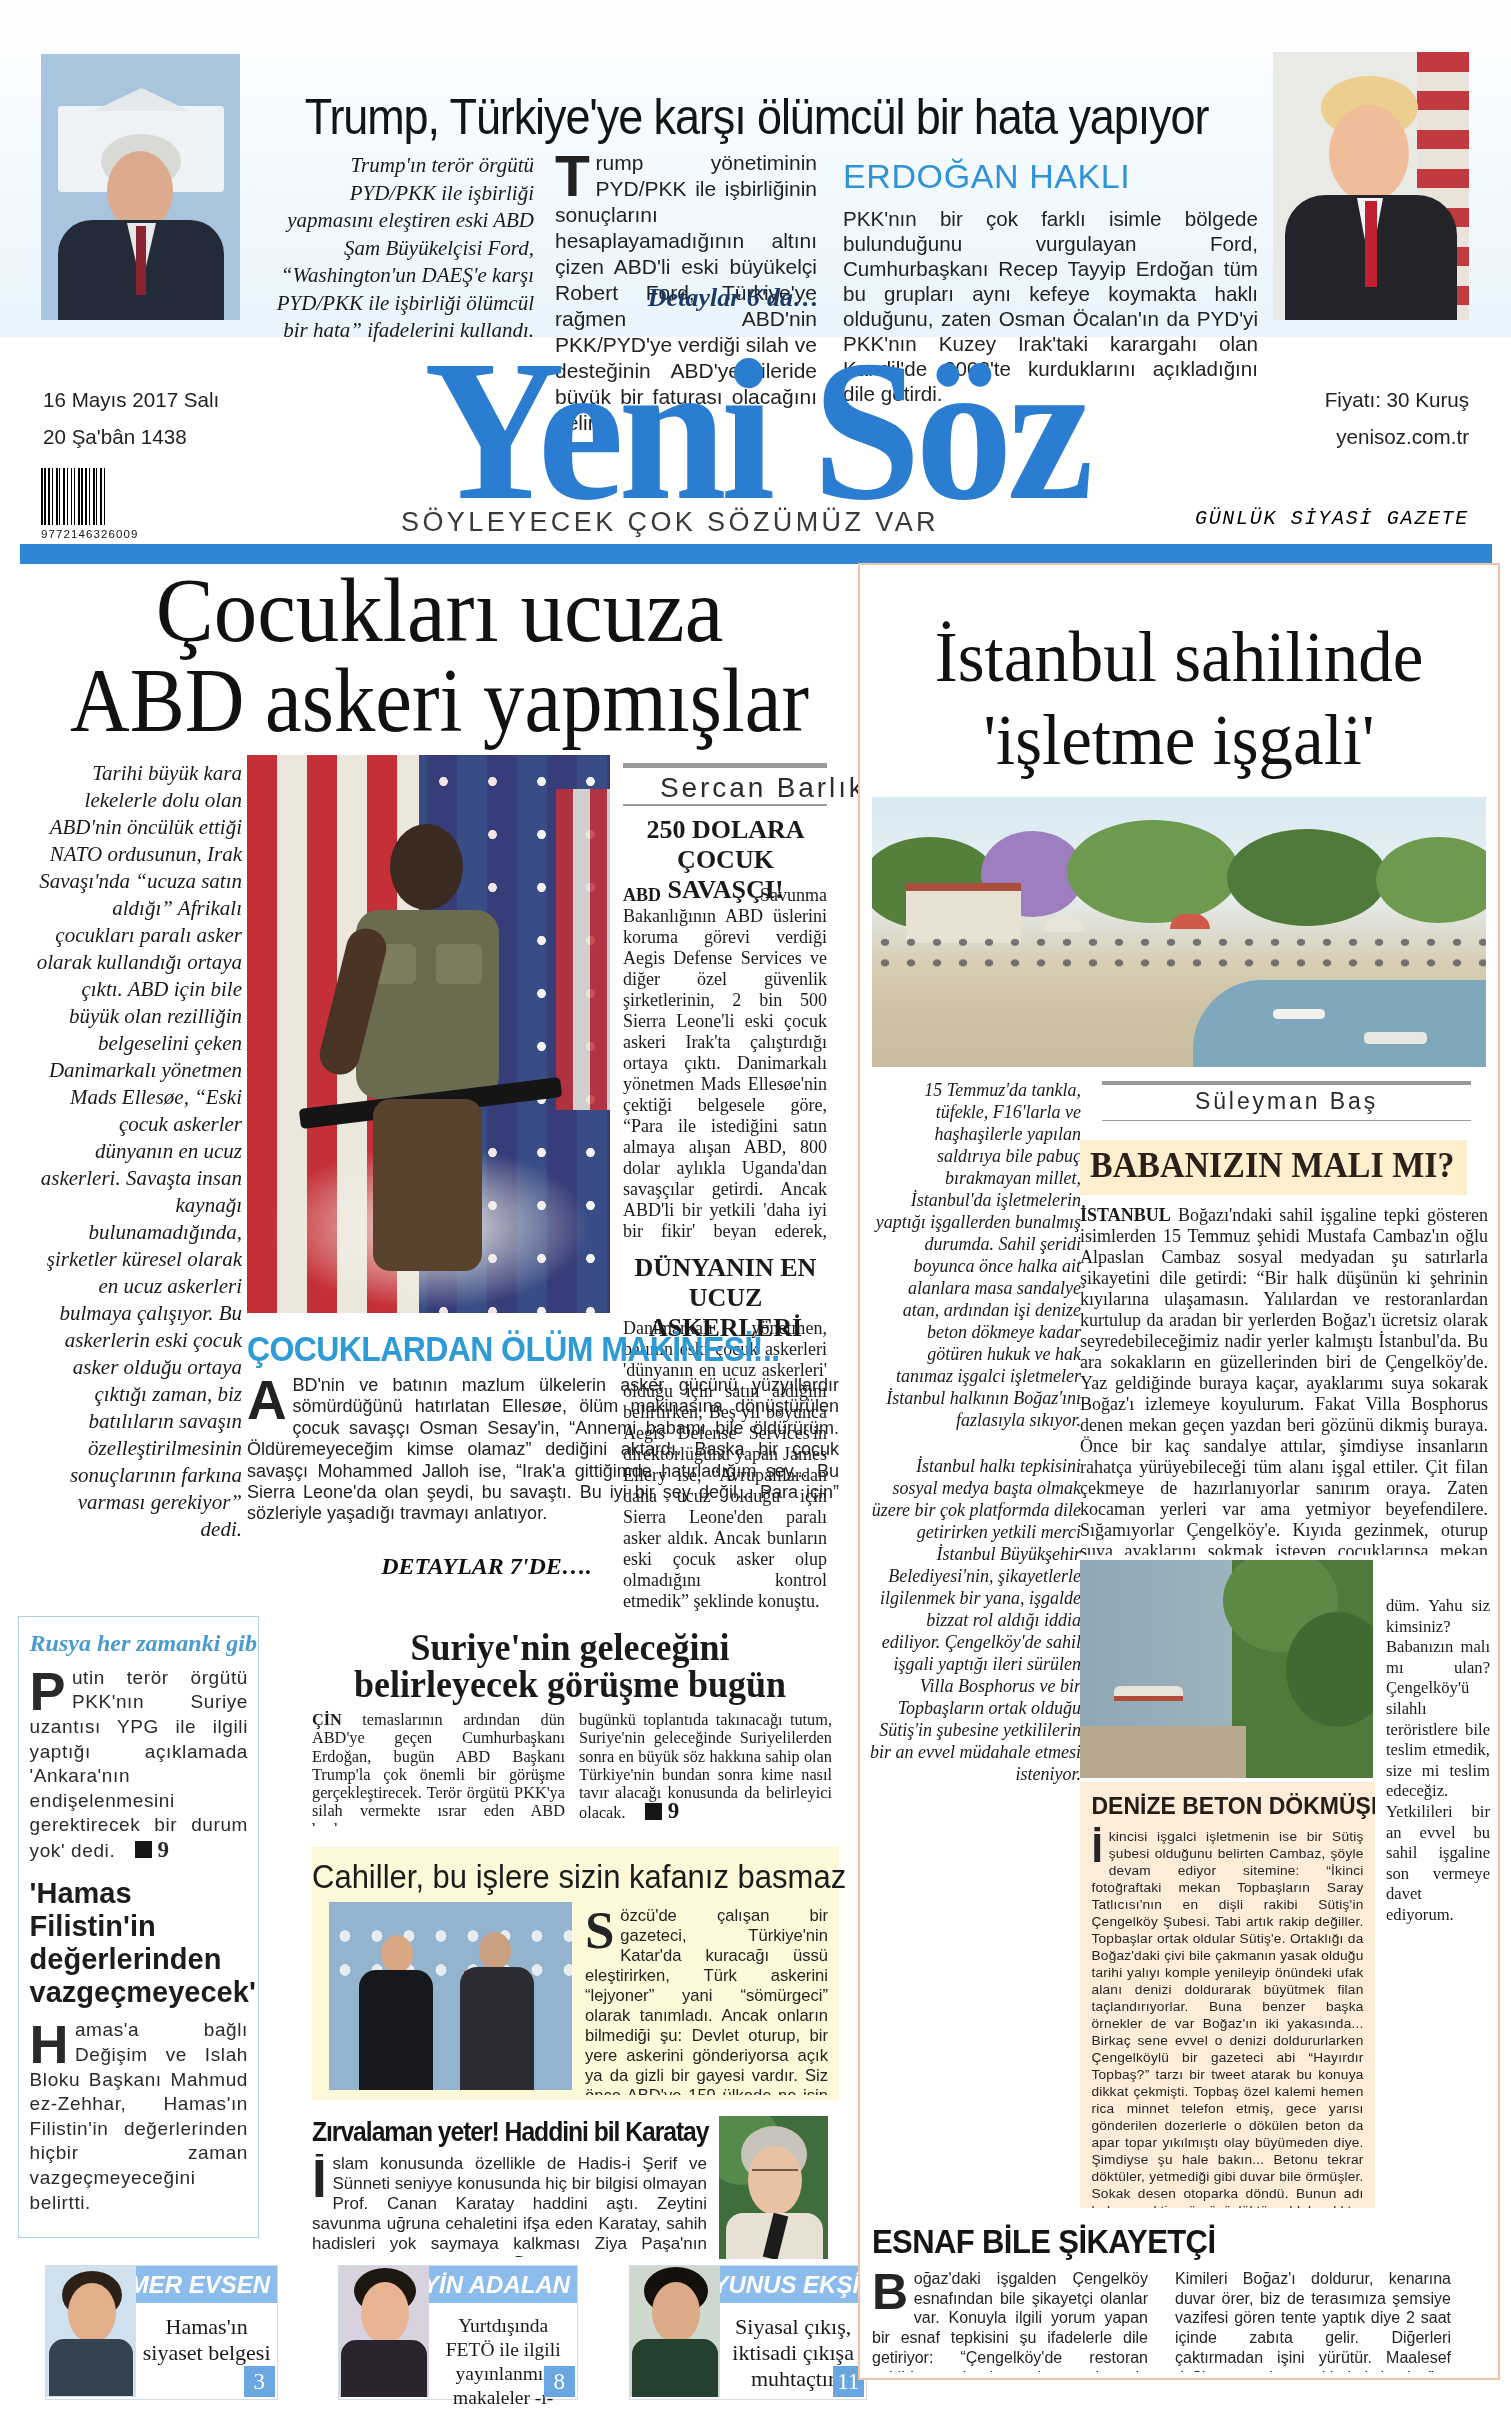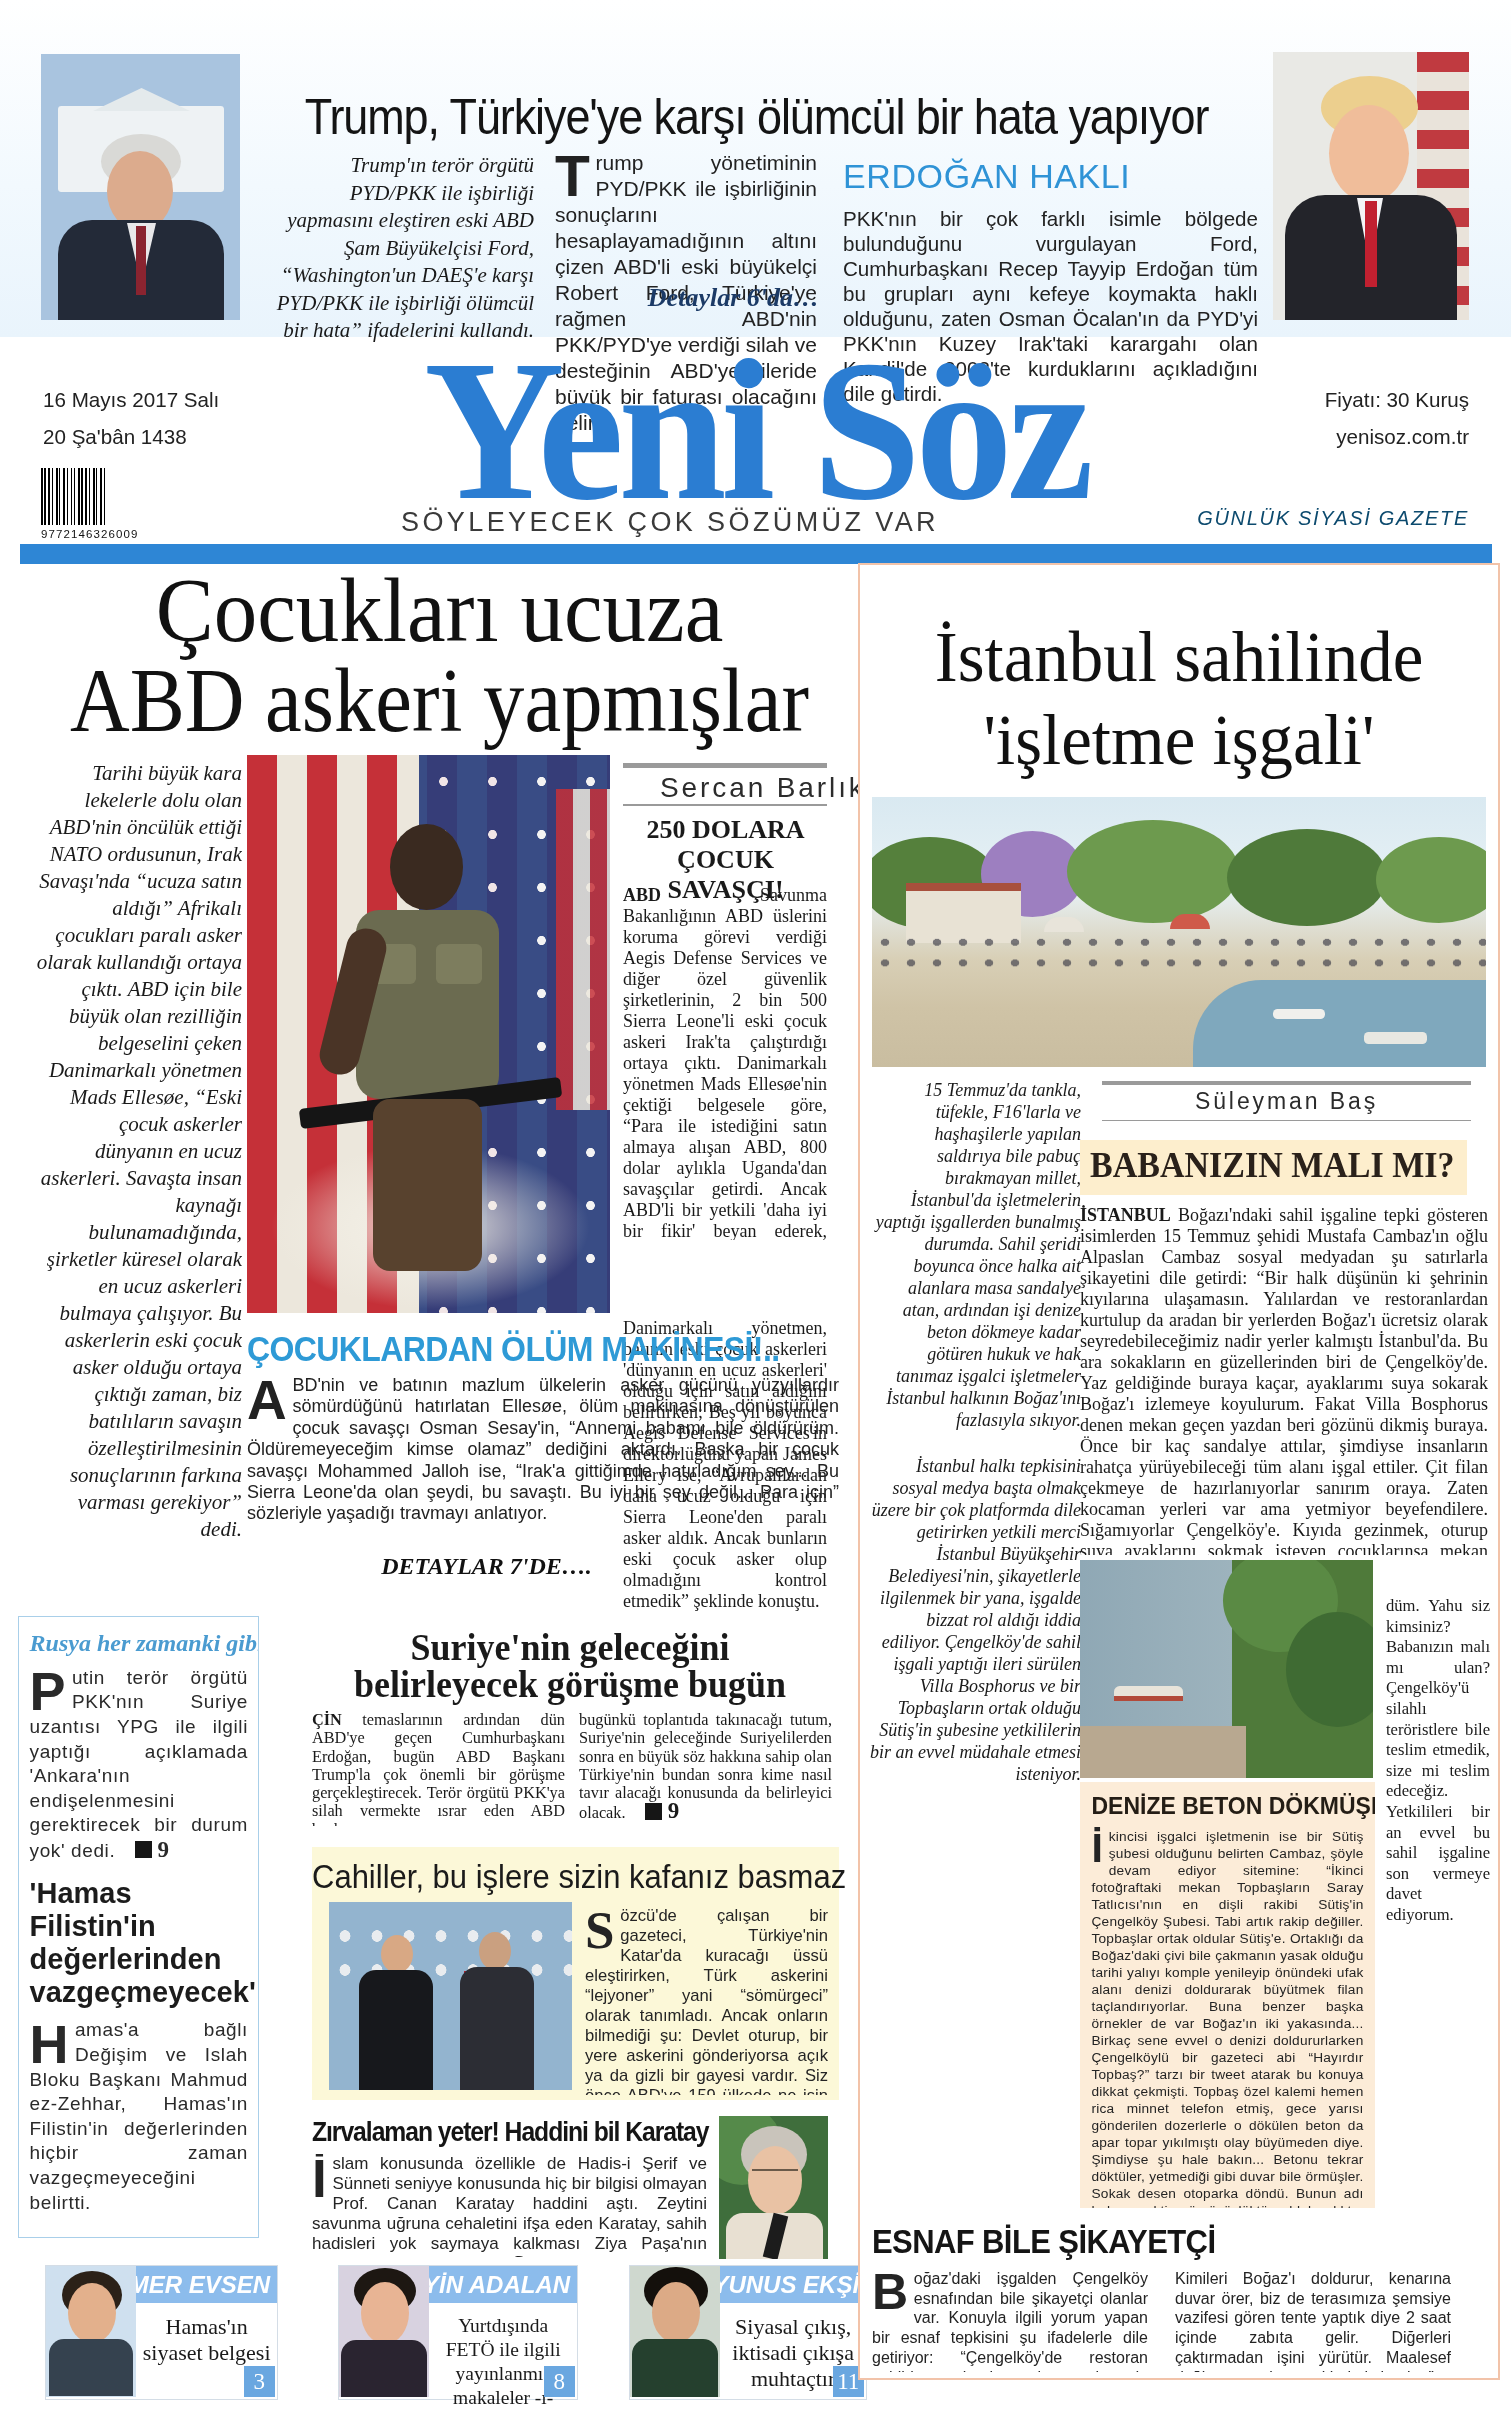--- a/index.html
+++ b/index.html
@@ -77,21 +77,21 @@
 
   <div class="abs" style="left:41px;top:468px;width:66px;height:57px;background:repeating-linear-gradient(90deg,#000 0 1.7px,#fff 1.7px 3.4px,#000 3.4px 4.6px,#fff 4.6px 7.4px);"></div>
   <div class="abs sans" style="left:41px;top:528px;font-size:11.5px;letter-spacing:1.1px;color:#111;">9772146326009</div>
 
   <div class="abs ctr serif b nowrap" style="left:355px;top:318px;width:802px;font-size:195px;line-height:218px;color:#2b7dd2;letter-spacing:-5.7px;transform:scaleY(1.03);transform-origin:center top;">Yeni Söz</div>
 
   <div class="abs rt sans" style="left:1260px;top:388px;width:209px;font-size:20.6px;color:#222;">Fiyatı: 30 Kuruş</div>
   <div class="abs rt sans" style="left:1260px;top:425px;width:209px;font-size:20.6px;color:#222;">yenisoz.com.tr</div>
 
   <div class="abs sans nowrap" style="left:401px;top:507px;font-size:27px;letter-spacing:3.4px;color:#3a3a3a;">SÖYLEYECEK ÇOK SÖZÜMÜZ VAR</div>
-  <div class="abs rt sans ital nowrap" style="left:1180px;top:507px;width:289px;font-size:20px;letter-spacing:1.7px;color:#0c4a6e;">GÜNLÜK SİYASİ GAZETE</div>
+  <div class="abs rt sans ital nowrap" style="left:1180px;top:507px;width:289px;font-size:20px;letter-spacing:1.7px;color:#000000;font-family:Liberation Mono, monospace;">GÜNLÜK SİYASİ GAZETE</div>
 
   <div class="abs" style="left:20px;top:544px;width:1472px;height:19.5px;background:#2e86d5;"></div>
 
   <div class="abs ctr serif nowrap" style="left:40px;top:564px;width:799px;font-size:87px;line-height:90px;color:#111;transform:scaleY(1.04);transform-origin:center top;">Çocukları ucuza</div>
   <div class="abs ctr serif nowrap" style="left:40px;top:654px;width:799px;font-size:87px;line-height:90px;color:#111;transform:scale(0.95,1.04);transform-origin:center top;">ABD askeri yapmışlar</div>
 
   <div class="abs rt serif ital" style="left:36px;top:760px;width:206px;height:842px;font-size:21px;line-height:27px;overflow:hidden;">Tarihi büyük kara lekelerle dolu olan ABD'nin öncülük ettiği NATO ordusunun, Irak Savaşı'nda “ucuza satın aldığı” Afrikalı çocukları paralı asker olarak kullandığı ortaya çıktı. ABD için bile büyük olan rezilliğin belgeselini çeken Danimarkalı yönetmen Mads Ellesøe, “Eski çocuk askerler dünyanın en ucuz askerleri. Savaşta insan kaynağı bulunamadığında, şirketler küresel olarak en ucuz askerleri bulmaya çalışıyor. Bu askerlerin eski çocuk asker olduğu ortaya çıktığı zaman, biz batılıların savaşın özelleştirilmesinin sonuçlarının farkına varması gerekiyor” dedi.</div>
 
   <div class="abs ph" style="left:247px;top:755px;width:363px;height:558px;background:repeating-linear-gradient(90deg,#c53038 0 30px,#ece7dc 30px 60px);">
     <div class="rect" style="left:172px;top:0;width:191px;height:558px;background:#2a3f7e;opacity:.92;
@@ -114,20 +114,24 @@
 
   <div class="abs ctr serif b" style="left:620px;top:815px;width:211px;font-size:26px;line-height:30px;">
     <div>250 DOLARA</div>
     <div>ÇOCUK SAVAŞÇI!</div>
   </div>
 
   <div class="abs just serif" style="left:623px;top:885px;width:204px;height:355px;font-size:18px;line-height:21px;overflow:hidden;">
     <span class="b">ABD</span><span> Savunma Bakanlığının ABD üslerini koruma görevi verdiği Aegis Defense Services ve diğer özel güvenlik şirketlerinin, 2 bin 500 Sierra Leone'li eski çocuk askeri Irak'ta çalıştırdığı ortaya çıktı. Danimarkalı yönetmen Mads Ellesøe'nin çektiği belgesele göre, “Para ile istediğini satın almaya alışan ABD, 800 dolar aylıkla Uganda'dan savaşçılar getirdi. Ancak ABD'li bir yetkili 'daha iyi bir fikir' beyan ederek, Sierra Leonelu savaşçıları 250 dolara kullandıklarını açıkladı.”</span>
   </div>
 
+  <div class="abs ctr serif b" style="left:620px;top:1253px;width:211px;font-size:26px;line-height:30px;">
+    <div>DÜNYANIN EN</div>
+    <div>UCUZ ASKERLERİ</div>
+  </div>
 
   <div class="abs just serif" style="left:623px;top:1318px;width:204px;height:314px;font-size:18px;line-height:21px;overflow:hidden;">Danimarkalı yönetmen, batının eski çocuk askerleri 'dünyanın en ucuz askerleri' olduğu için satın aldığını belirtirken; Beş yıl boyunca Aegis Defense Services'in direktörlüğünü yapan James Ellery ise, “Avrupalılardan daha ucuz olduğu için Sierra Leone'den paralı asker aldık. Ancak bunların eski çocuk asker olup olmadığını kontrol etmedik” şeklinde konuştu.</div>
 
   <div class="abs sans b nowrap" style="left:247px;top:1330px;font-size:32px;color:#2e9ad6;letter-spacing:-0.6px;transform:scaleY(1.08);transform-origin:left top;">ÇOCUKLARDAN ÖLÜM MAKİNESİ!..</div>
 
   <div class="abs just sans" style="left:247px;top:1375px;width:592px;height:172px;font-size:18px;line-height:21.4px;color:#222;overflow:hidden;">
     <span class="dcap sans" style="font-size:55px;">A</span><span>BD'nin ve batının mazlum ülkelerin asker gücünü yüzyıllardır sömürdüğünü hatırlatan Ellesøe, ölüm makinasına dönüştürülen çocuk savaşçı Osman Sesay'in, “Annemi babamı bile öldürürüm. Öldüremeyeceğim kimse olamaz” dediğini aktardı. Başka bir çocuk savaşçı Mohammed Jalloh ise, “Irak'a gittiğimde hatırladığım şey... Bu Sierra Leone'da olan şeydi, bu savaştı. Bu iyi bir şey değil... Para için” sözleriyle yaşadığı travmayı anlatıyor.</span>
   </div>
 
   <div class="abs ctr serif ital b nowrap" style="left:286px;top:1553px;width:401px;font-size:24px;color:#111;">DETAYLAR 7'DE….</div>

